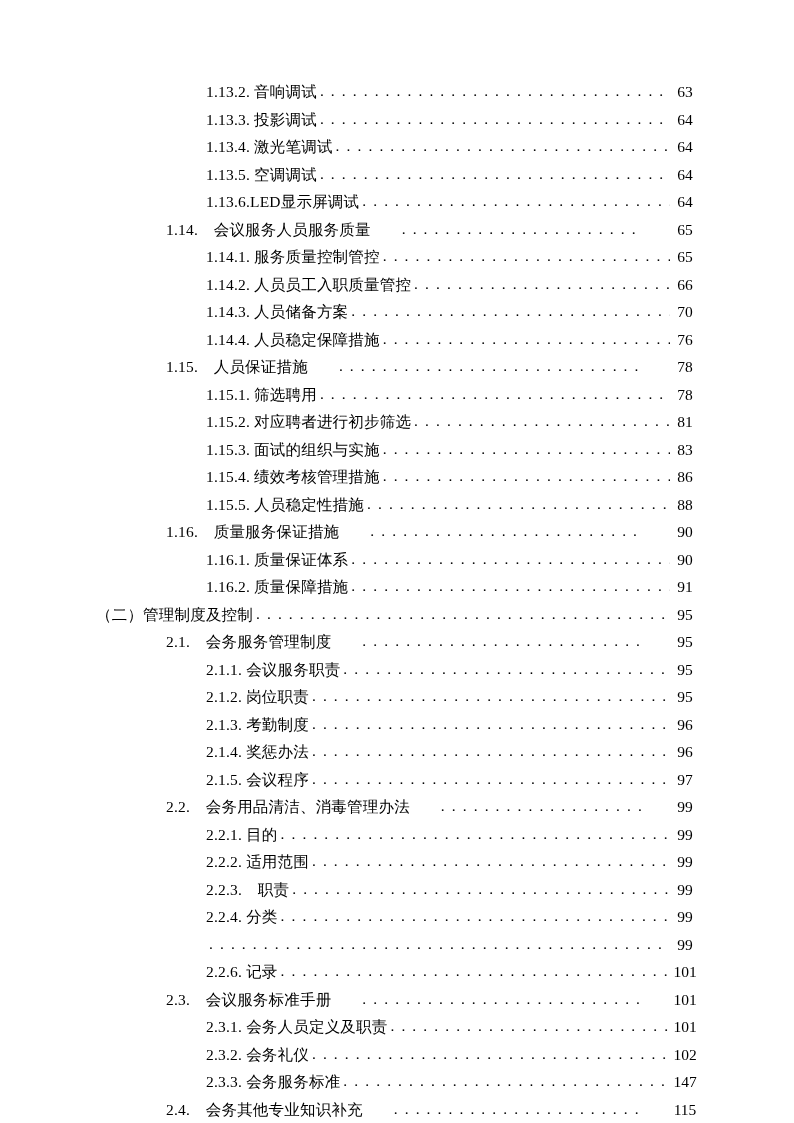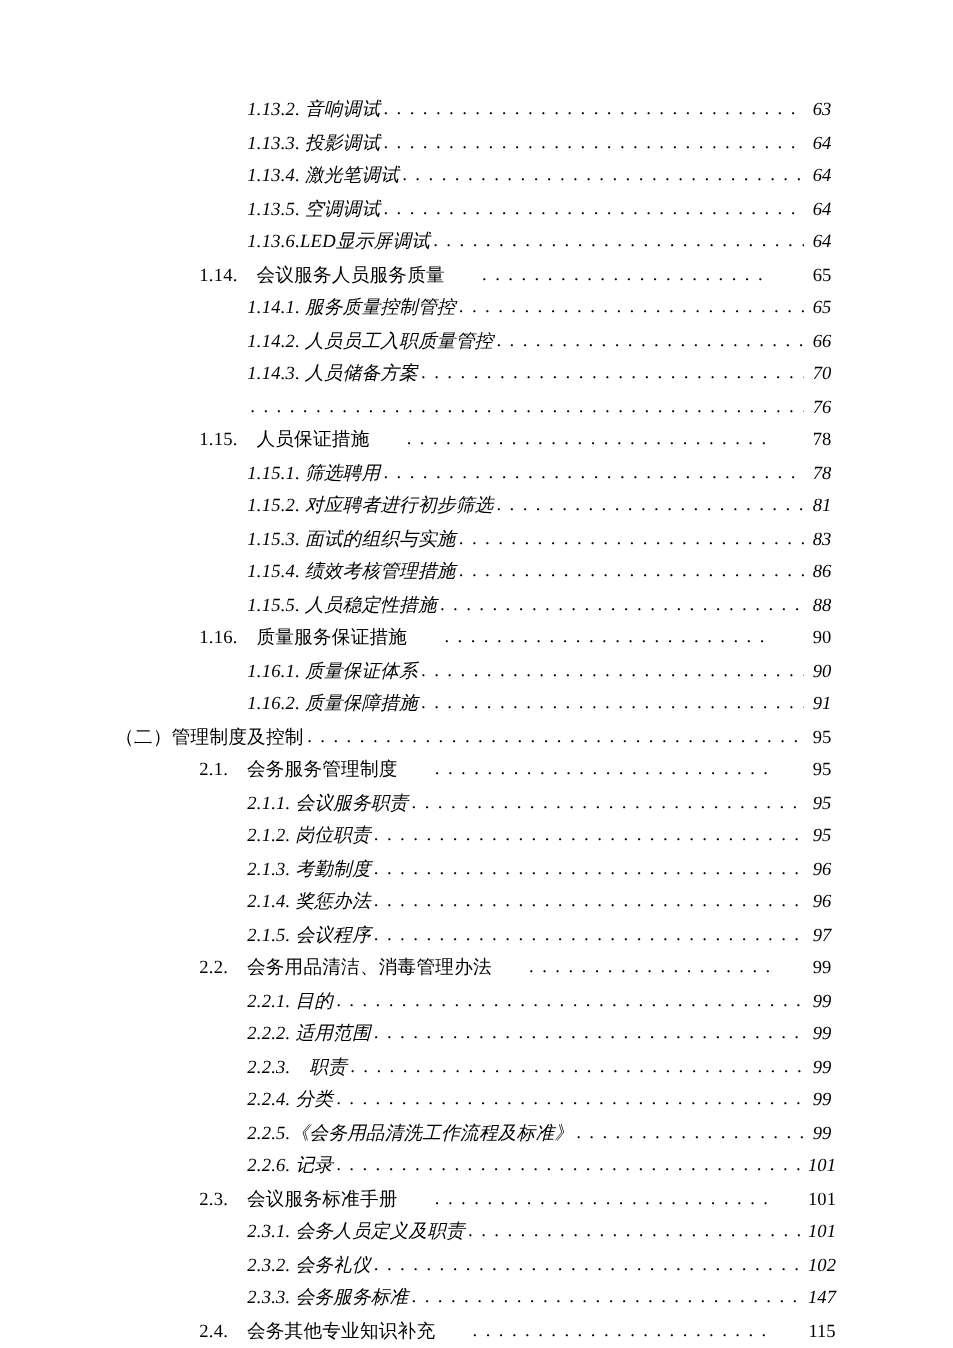--- a/index.html
+++ b/index.html
@@ -47,21 +47,21 @@
     top: -1px;
   }
   .toc-page {
     flex: 0 0 auto;
     text-align: center;
     min-width: 26px;
   }
 
   
   .lvl0 { padding-left: 0px; }
-  .lvl2 { padding-left: 110px; font-style: italic; }
+  .lvl2 { padding-left: 110px; }
   .lvl1b { padding-left: 70px; gap: 28px; }
 </style>
 </head>
 <body>
 
 <div class="page">
   <div class="toc" id="toc-root">
       <div class="toc-entry lvl2">
         <span class="toc-label">1.13.2. 音响调试</span>
         <span class="toc-dots">. . . . . . . . . . . . . . . . . . . . . . . . . . . . . . . . . . . . . . . . . . . . . . . . . . . . . . . . . . . . . . . . . . . . . . . . . . . .</span>
@@ -101,20 +101,21 @@
         <span class="toc-label">1.14.2. 人员员工入职质量管控</span>
         <span class="toc-dots">. . . . . . . . . . . . . . . . . . . . . . . . . . . . . . . . . . . . . . . . . . . . . . . . . . . . . . . . . . . . . . . . . . . . . . . . . . . .</span>
         <span class="toc-page">66</span>
       </div>
       <div class="toc-entry lvl2">
         <span class="toc-label">1.14.3. 人员储备方案</span>
         <span class="toc-dots">. . . . . . . . . . . . . . . . . . . . . . . . . . . . . . . . . . . . . . . . . . . . . . . . . . . . . . . . . . . . . . . . . . . . . . . . . . . .</span>
         <span class="toc-page">70</span>
       </div>
       <div class="toc-entry lvl2">
+        <span class="toc-label">1.14.4. 人员稳定保障措施</span>
         <span class="toc-dots">. . . . . . . . . . . . . . . . . . . . . . . . . . . . . . . . . . . . . . . . . . . . . . . . . . . . . . . . . . . . . . . . . . . . . . . . . . . .</span>
         <span class="toc-page">76</span>
       </div>
       <div class="toc-entry lvl1b">
         <span class="toc-label">1.15.　人员保证措施</span>
         <span class="toc-dots">. . . . . . . . . . . . . . . . . . . . . . . . . . . . . . . . . . . . . . . . . . . . . . . . . . . . . . . . . . . . . . . . . . . . . . . . . . . .</span>
         <span class="toc-page">78</span>
       </div>
       <div class="toc-entry lvl2">
         <span class="toc-label">1.15.1. 筛选聘用</span>
@@ -210,21 +211,20 @@
         <span class="toc-label">2.2.3.　职责</span>
         <span class="toc-dots">. . . . . . . . . . . . . . . . . . . . . . . . . . . . . . . . . . . . . . . . . . . . . . . . . . . . . . . . . . . . . . . . . . . . . . . . . . . .</span>
         <span class="toc-page">99</span>
       </div>
       <div class="toc-entry lvl2">
         <span class="toc-label">2.2.4. 分类</span>
         <span class="toc-dots">. . . . . . . . . . . . . . . . . . . . . . . . . . . . . . . . . . . . . . . . . . . . . . . . . . . . . . . . . . . . . . . . . . . . . . . . . . . .</span>
         <span class="toc-page">99</span>
       </div>
       <div class="toc-entry lvl2">
-        <span class="toc-label">2.2.5.《会务用品清洗工作流程及标准》</span>
         <span class="toc-dots">. . . . . . . . . . . . . . . . . . . . . . . . . . . . . . . . . . . . . . . . . . . . . . . . . . . . . . . . . . . . . . . . . . . . . . . . . . . .</span>
         <span class="toc-page">99</span>
       </div>
       <div class="toc-entry lvl2">
         <span class="toc-label">2.2.6. 记录</span>
         <span class="toc-dots">. . . . . . . . . . . . . . . . . . . . . . . . . . . . . . . . . . . . . . . . . . . . . . . . . . . . . . . . . . . . . . . . . . . . . . . . . . . .</span>
         <span class="toc-page">101</span>
       </div>
       <div class="toc-entry lvl1b">
         <span class="toc-label">2.3.　会议服务标准手册</span>

